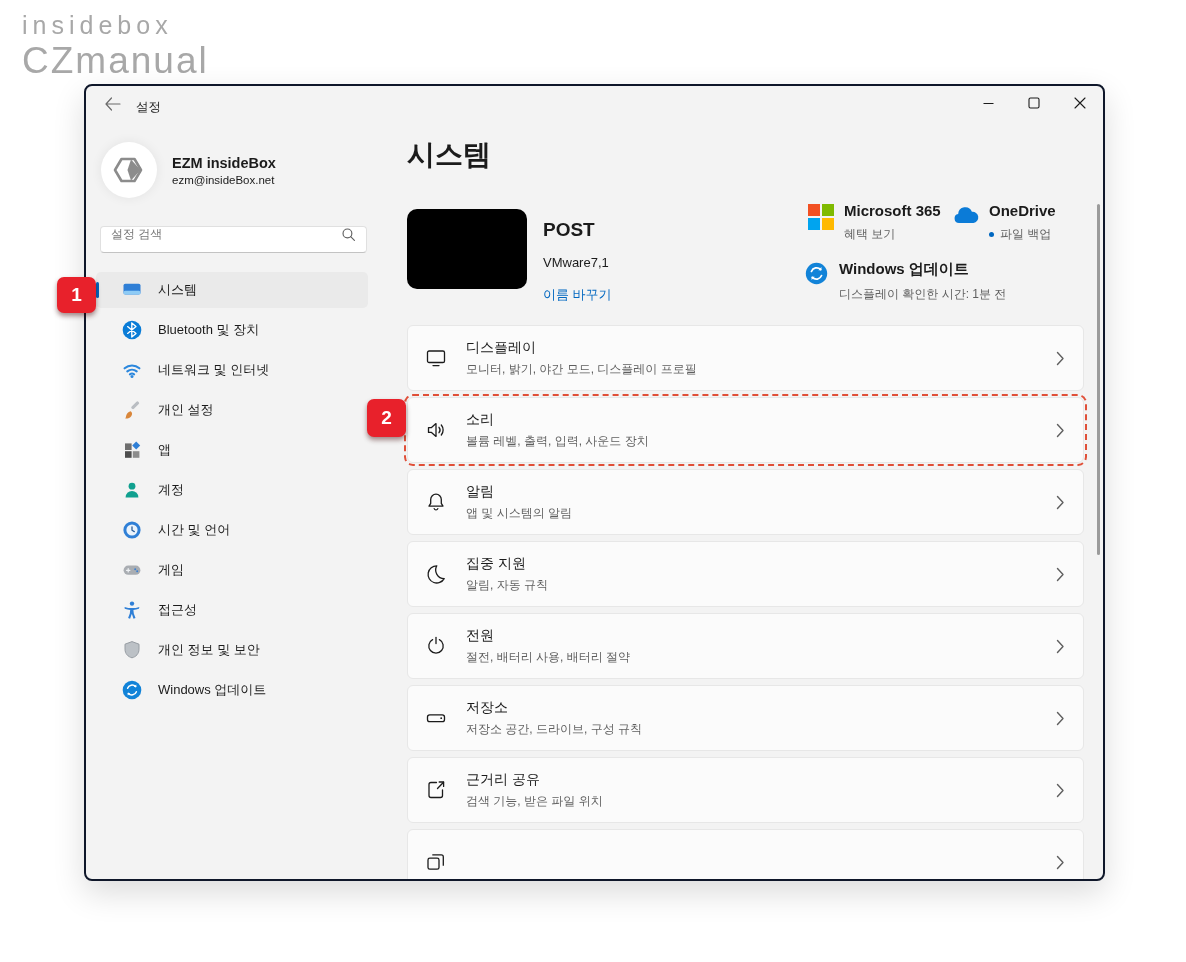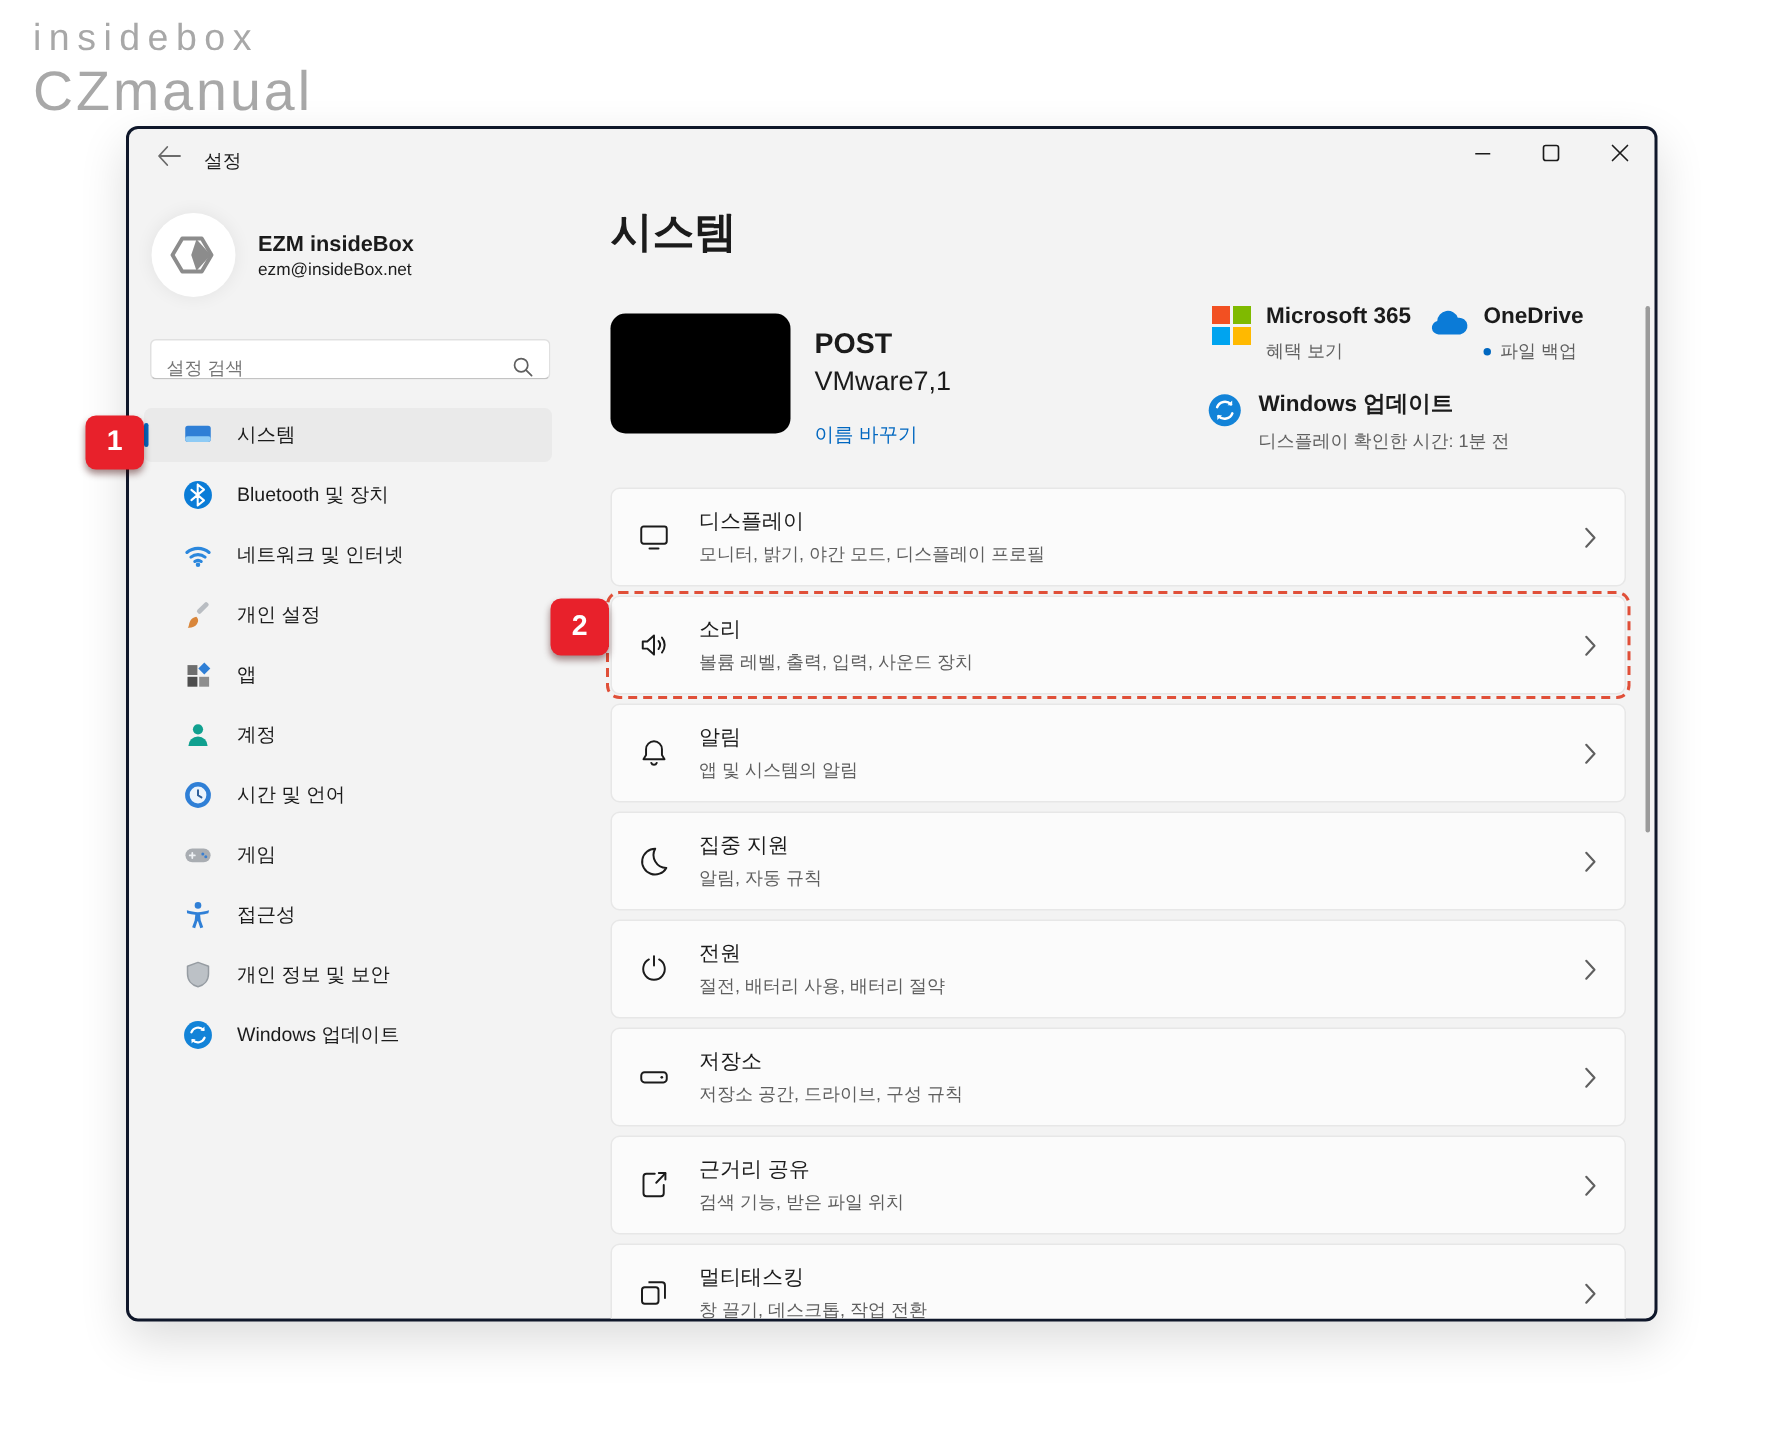--- a/index.html
+++ b/index.html
@@ -28,21 +28,21 @@
   
   .sidebar { position:absolute; left:0; top:40px; width:321px; bottom:0; }
   .profile { position:absolute; left:15px; top:16px; display:flex; align-items:center; }
   .avatar { width:56px; height:56px; border-radius:50%; background:#fff;
     box-shadow:0 0 12px rgba(0,0,0,.07); display:flex; align-items:center; justify-content:center; }
   .profile-text { margin-left:15px; }
   .profile-name { font-size:14.5px; font-weight:700; }
   .profile-email { font-size:11.5px; color:#1b1b1b; margin-top:3px; }
   .search-box { position:absolute; left:14px; top:100px; width:267px; height:27px;
     background:#ffffff; border:1px solid #e0e0e0; border-bottom:1px solid #c3c3c3;
-    border-radius:4px; display:flex; align-items:flex-end; }
+    border-radius:4px; display:flex; align-items:flex-start; }
   .search-box input { flex:1; border:none; outline:none; background:transparent;
     font-size:12px; color:#767676; padding:0 8px 0 10px;
     font-family:"Liberation Sans","DejaVu Sans",sans-serif; }
   .search-glyph { margin-right:10px; display:flex; }
   .nav { position:absolute; left:10px; top:146px; width:272px; }
   .nav-item { position:relative; display:flex; align-items:center; height:36px; margin-bottom:4px;
     border-radius:5px; padding-left:26px; font-size:13px; color:#1b1b1b; cursor:default; }
   .nav-item .icon { width:20px; height:20px; margin-right:16px; display:flex;
     align-items:center; justify-content:center; }
   .nav-item.selected { background:#eaeaea; }
@@ -50,21 +50,21 @@
     height:16px; border-radius:3px; background:#0067c0; }
 
   
   .main { position:absolute; left:321px; top:40px; right:0; bottom:0; }
   .page-title { position:absolute; left:0; top:10px; font-size:28px; font-weight:600; }
 
   .device { position:absolute; left:0; top:83px; display:flex; }
   .device-thumb { width:120px; height:80px; background:#000; border-radius:10px; }
   .device-info { margin-left:16px; padding-top:10px; }
   .device-name { font-size:19px; font-weight:600; }
-  .device-model { font-size:18px; margin-top:3px; }
+  .device-model { font-size:13px; margin-top:14px; }
   .rename-link { font-size:13px; color:#0067c0; margin-top:16px; cursor:pointer; }
 
   .status-area { position:absolute; left:395px; top:74px; width:305px; }
   .status-card { position:absolute; display:flex; }
   .sc-ms365 { left:5px; top:2px; }
   .sc-onedrive { left:150px; top:2px; }
   .sc-update { left:0px; top:60px; }
   .status-icon { width:28px; display:flex; justify-content:center; margin-top:2px; }
   .status-text { margin-left:9px; }
   .status-title { font-size:15px; font-weight:700; }
@@ -479,24 +479,20 @@
           </span>
         </div>
 
         <div class="settings-row">
           <span class="row-icon">
             <svg width="24" height="24" viewBox="0 0 24 24" fill="none" stroke="#1b1b1b" stroke-width="1.3" stroke-linejoin="round">
                 <rect x="4" y="8.2" width="11" height="11" rx="1.8"></rect>
                 <path d="M8.3 4.8h9a2 2 0 0 1 2 2v9"></path>
               </svg>
           </span>
-          <span class="row-text">
-            <div class="row-title">멀티태스킹</div>
-            <div class="row-sub">창 끌기, 데스크톱, 작업 전환</div>
-          </span>
           <span class="row-chevron">
             <svg width="9" height="15" viewBox="0 0 9 15">
                 <path d="M1.5 1.5l5.5 6-5.5 6" stroke="#5f5f5f" stroke-width="1.4" fill="none" stroke-linecap="round" stroke-linejoin="round"></path>
               </svg>
           </span>
         </div>
 
       </div>
     </div>
 

